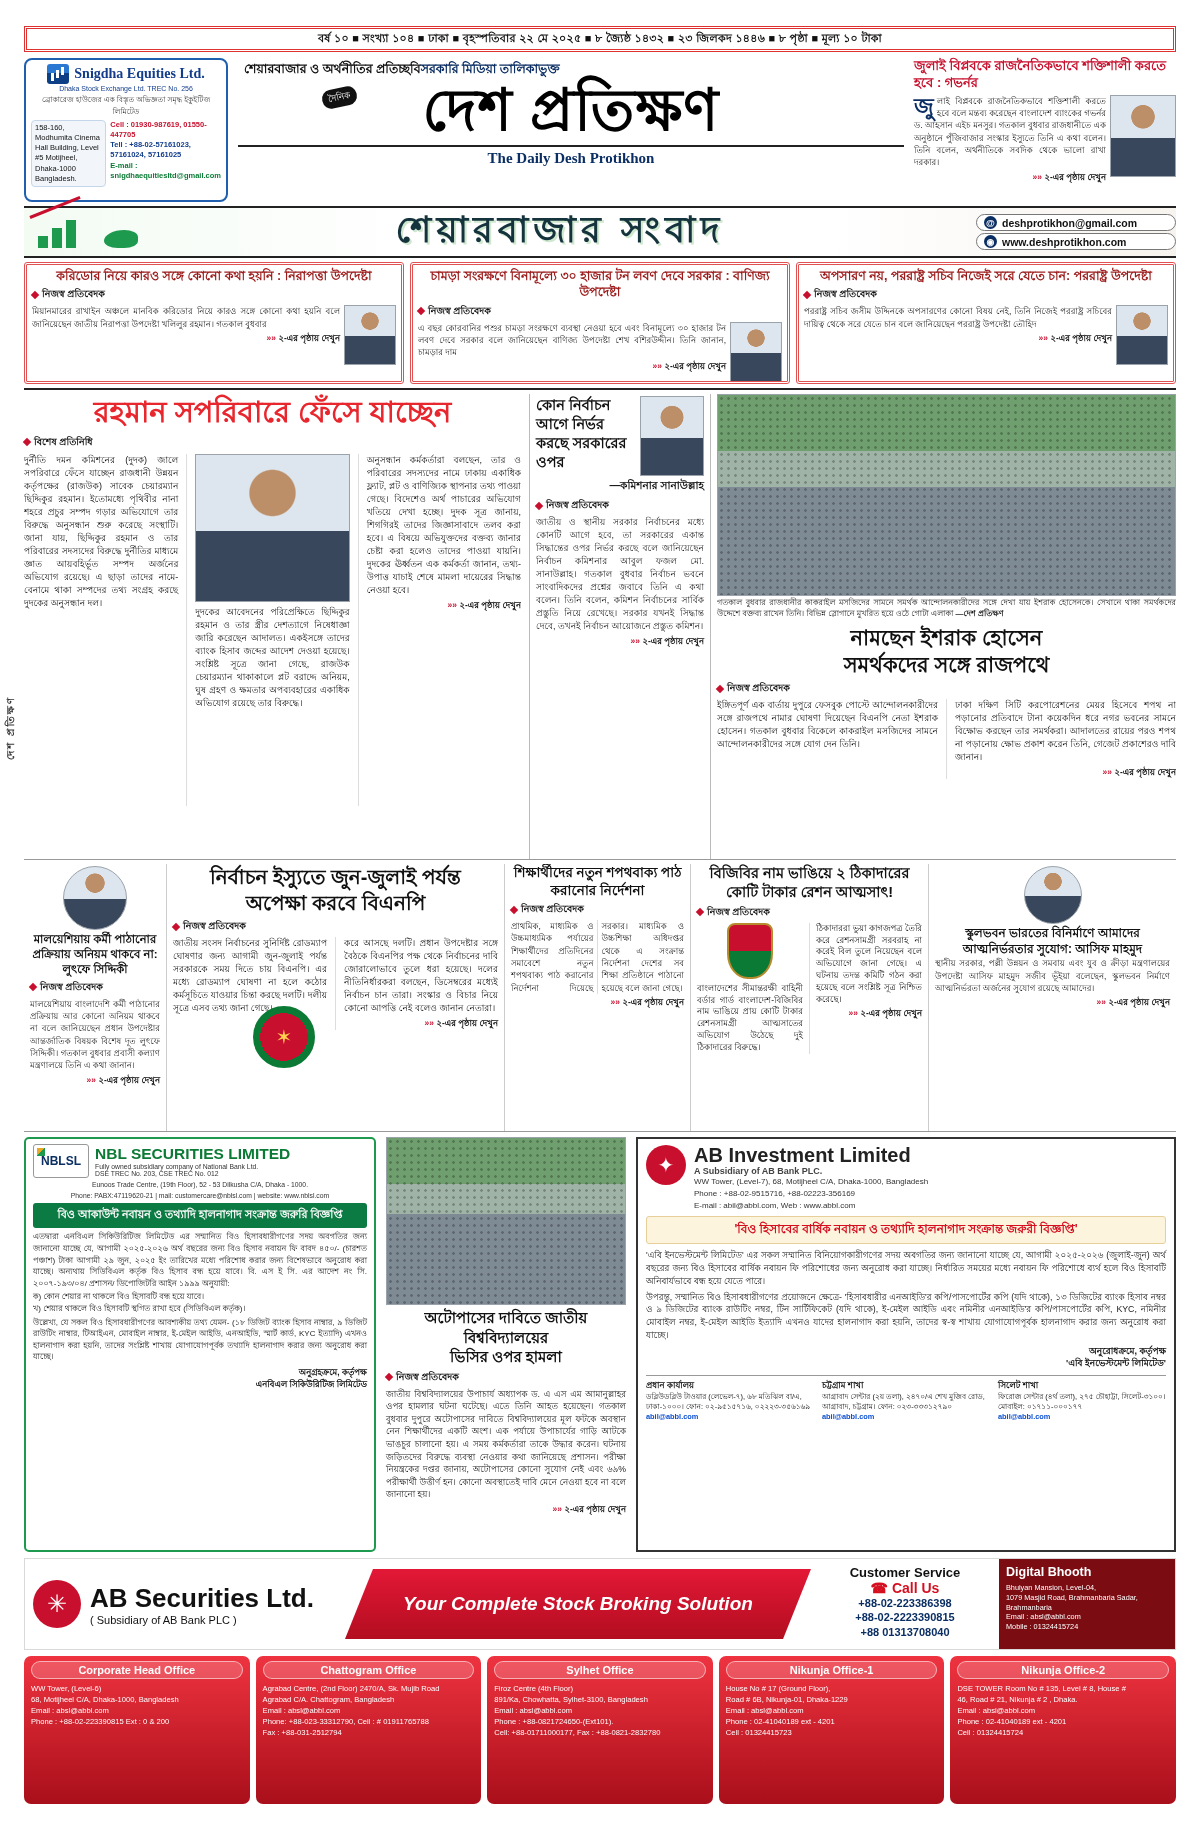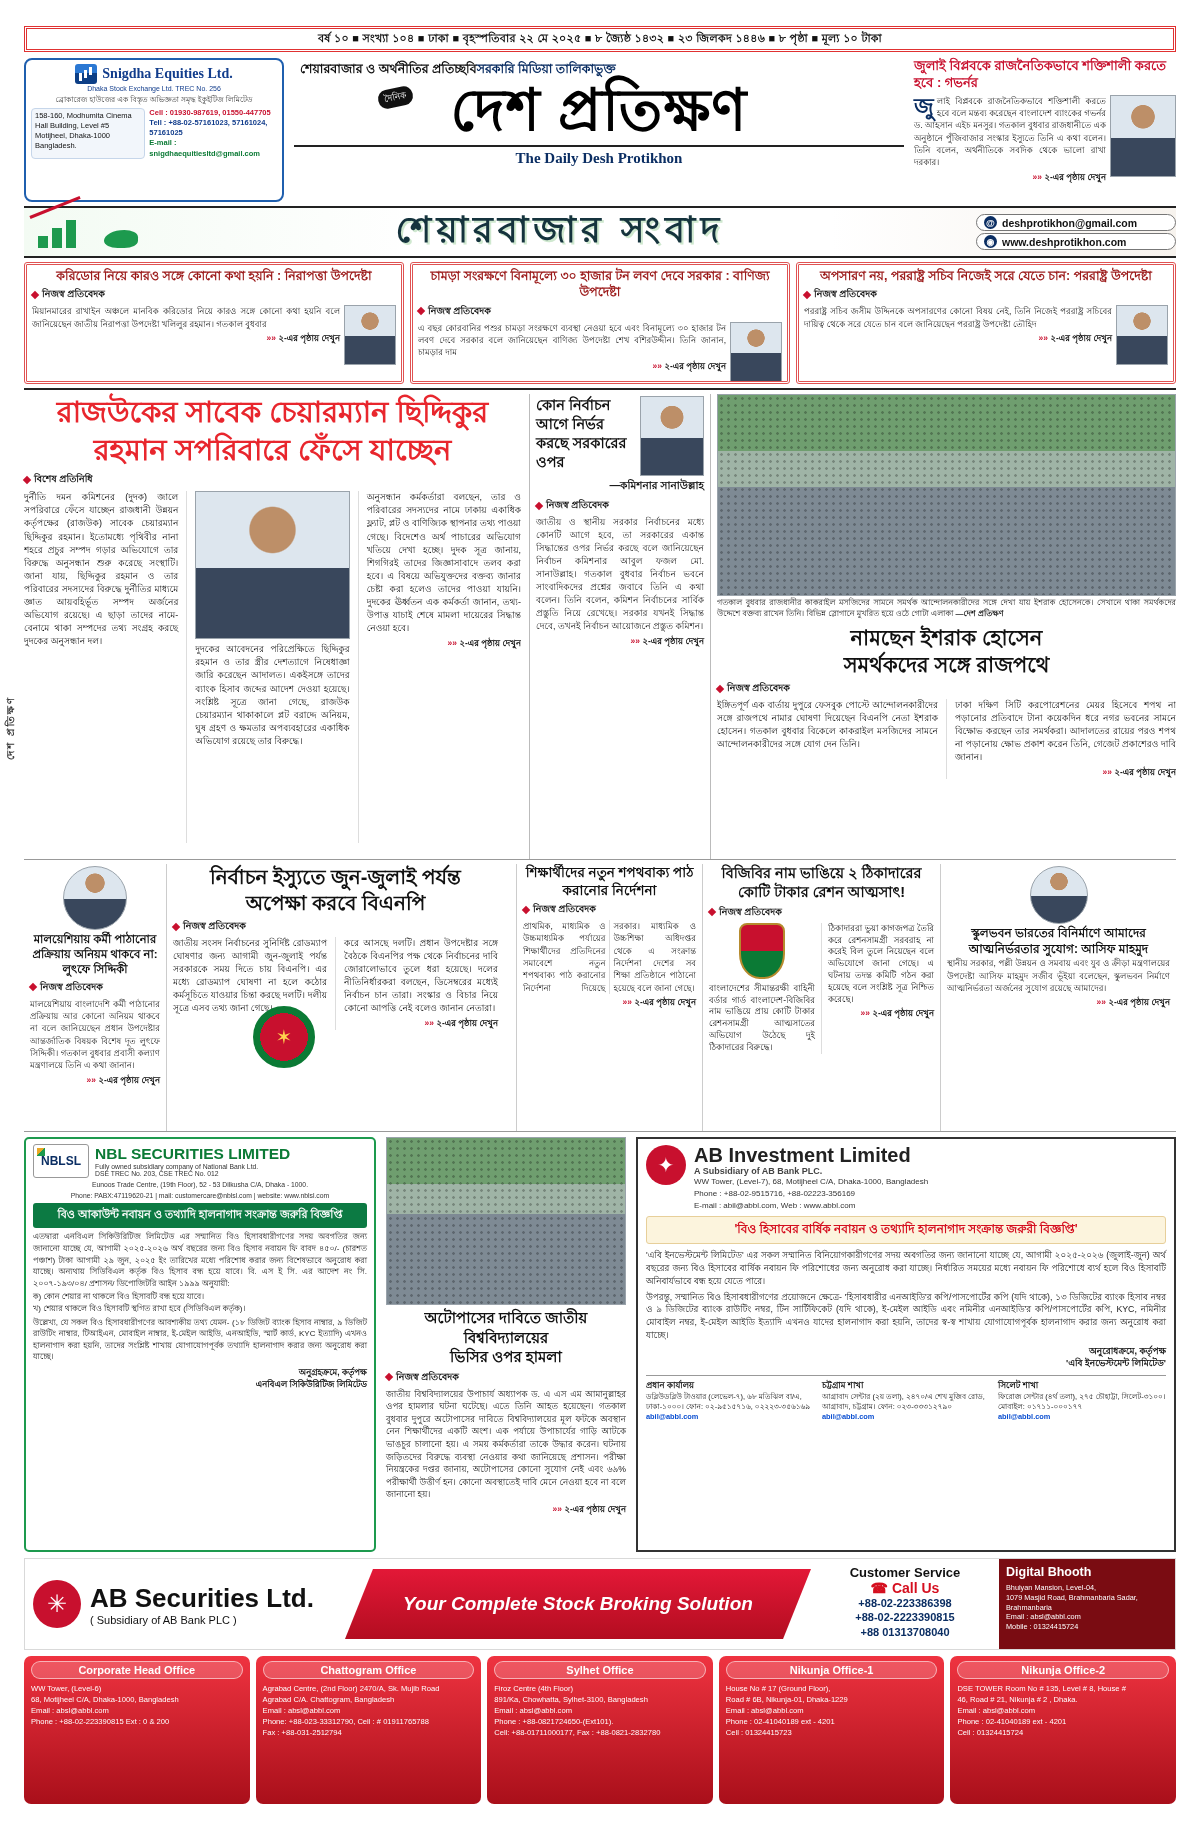--- a/index.html
+++ b/index.html
@@ -22,21 +22,21 @@
       radial-gradient(rgba(0,0,0,.25) 1px, rgba(0,0,0,0) 1.6px),
       linear-gradient(180deg,#6f9e6f 0 28%, #9fb4a6 28% 46%, #7e8a94 46%); background-size:7px 7px, 100% 100%; }
   .circle { border-radius:50%; }
 
   
   .dateline { border:3px double #e03131; height:26px; display:flex; align-items:center;
               justify-content:center; font-size:11px; font-weight:bold; letter-spacing:.3px; }
 
   
   .header-row { display:flex; gap:10px; height:150px; margin-top:6px; border-bottom:2px solid #222; padding-bottom:4px; }
-  .snigdha { width:260px; border:2px solid #1f5fae; border-radius:8px; padding:4px 5px; font-size:7.5px; overflow:hidden; }
+  .snigdha { width:204px; border:2px solid #1f5fae; border-radius:8px; padding:4px 5px; font-size:7.5px; overflow:hidden; }
   .snigdha .top { display:flex; align-items:center; gap:5px; justify-content:center; }
   .sn-logo { width:22px; height:20px; background:linear-gradient(180deg,#2b78d3 0 45%, #0d3f86 45%); border-radius:3px; position:relative; flex:0 0 auto; }
   .sn-logo::after{content:""; position:absolute; left:4px; bottom:3px; width:3px; height:8px; background:#fff; box-shadow:5px -3px 0 #fff, 10px -6px 0 #fff;}
   .snigdha .name { font-family:"Liberation Serif", serif; font-weight:bold; color:#123d8c; font-size:14px; }
   .snigdha .trec { text-align:center; color:#123d8c; font-size:7px; margin-top:1px; }
   .snigdha .tagline { text-align:center; font-size:7.5px; color:#333; margin:2px 0; }
   .snigdha .bottom { display:flex; gap:4px; margin-top:2px; }
   .snigdha .addr { flex:1; background:#f2f6fb; border:1px solid #c6d6ea; border-radius:4px; padding:2px 3px; line-height:1.35; }
   .snigdha .contacts { flex:1.2; line-height:1.35; }
   .snigdha .contacts .c1{ color:#c8102e; font-weight:bold; }
@@ -109,21 +109,21 @@
   .row2 > .cell + .cell { border-left:1px solid #ccc; }
   .r2-hl { font-weight:bold; text-align:center; line-height:1.3; }
   .cell-malaysia { width:142px; }
   .cell-malaysia .circ { width:64px; height:64px; margin:2px auto; }
   .cell-malaysia .r2-hl { font-size:11.5px; }
   .cell-bnp { width:338px; position:relative; }
   .cell-bnp .r2-hl { font-size:20px; }
   .bnp-logo { position:absolute; left:86px; top:142px; width:62px; height:62px; border-radius:50%;
               background:radial-gradient(circle,#c8102e 0 58%, #0b7a35 58%); border:2px solid #0b7a35;
               display:flex; align-items:center; justify-content:center; color:#ffd24d; font-size:20px; }
-  .cell-students { width:186px;margin-left:12px; }
+  .cell-students { width:186px; }
   .cell-students .r2-hl { font-size:13.5px; }
   .cell-students .body-txt { column-count:2; column-gap:8px; column-rule:1px solid #ddd; font-size:8.5px; }
   .cell-bgb { width:238px; }
   .cell-bgb .r2-hl { font-size:14.5px; }
   .bgb-wrap { display:flex; gap:6px; }
   .bgb-col { flex:1; font-size:8.5px; line-height:1.4; text-align:justify; }
   .bgb-col + .bgb-col { border-left:1px solid #ddd; padding-left:6px; }
   .bgb-logo { width:46px; height:56px; margin:0 auto 4px; border:2px solid #b68b2e; border-radius:8px 8px 45% 45%;
               background:linear-gradient(180deg,#c8102e 0 50%, #0b7a35 50%); }
   .cell-school { flex:1; }
@@ -292,21 +292,20 @@
         </div>
       <div class="photo portrait" style="float:right;width:52px;height:60px;margin:0 0 2px 4px;"></div>
       <div class="jc body-txt" style="font-size:8.5px;">পররাষ্ট্র সচিব জসীম উদ্দিনকে অপসারণের কোনো বিষয় নেই, তিনি নিজেই পররাষ্ট্র সচিবের দায়িত্ব থেকে সরে যেতে চান বলে জানিয়েছেন পররাষ্ট্র উপদেষ্টা তৌহিদ</div>
       <span class="rm"><span class="arr">»»</span> <span>২-এর পৃষ্ঠায় দেখুন</span></span>
     </div>
   </div>
 
   <div class="main-row">
     <div class="main-left">
       <div class="main-hl">
-        <div>রাজউকের সাবেক চেয়ারম্যান ছিদ্দিকুর</div>
         <div>রহমান সপরিবারে ফেঁসে যাচ্ছেন</div>
       </div>
       <div class="byline">
           <span class="bullet"></span>
           <span>বিশেষ প্রতিনিধি</span>
         </div>
       <div class="main-cols">
         <div class="col">দুর্নীতি দমন কমিশনের (দুদক) জালে সপরিবারে ফেঁসে যাচ্ছেন রাজধানী উন্নয়ন কর্তৃপক্ষের (রাজউক) সাবেক চেয়ারম্যান ছিদ্দিকুর রহমান। ইতোমধ্যে পৃথিবীর নানা শহরে প্রচুর সম্পদ গড়ার অভিযোগে তার বিরুদ্ধে অনুসন্ধান শুরু করেছে সংস্থাটি। জানা যায়, ছিদ্দিকুর রহমান ও তার পরিবারের সদস্যদের বিরুদ্ধে দুর্নীতির মাধ্যমে জ্ঞাত আয়বহির্ভূত সম্পদ অর্জনের অভিযোগ রয়েছে। এ ছাড়া তাদের নামে-বেনামে থাকা সম্পদের তথ্য সংগ্রহ করছে দুদকের অনুসন্ধান দল।</div>
         <div class="col">
           <div class="main-photo photo portrait"></div>

